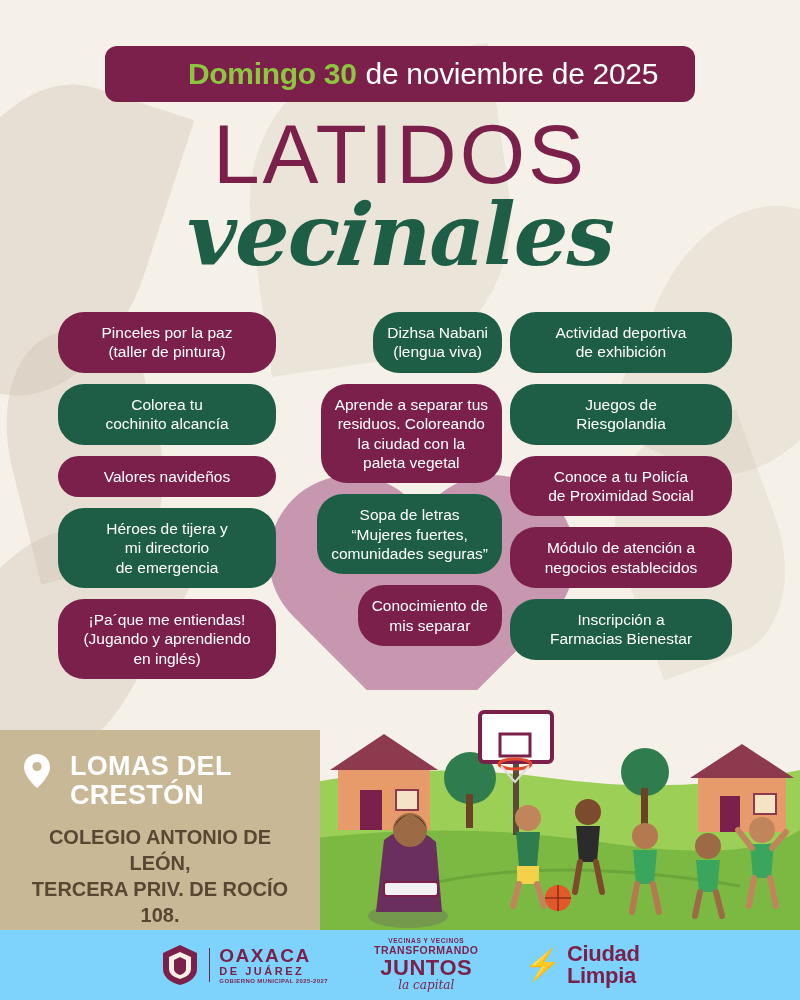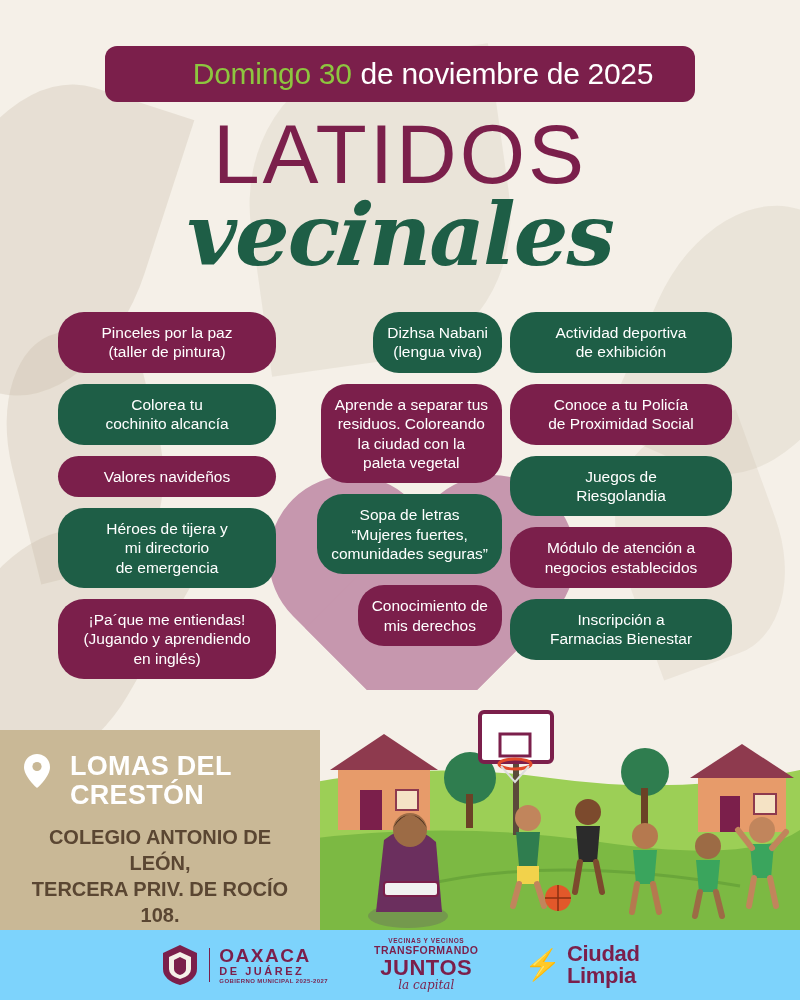--- a/index.html
+++ b/index.html
@@ -37,21 +37,21 @@
     width: 590px; height: 56px;
     background: #7b1f4b;
     border-radius: 12px;
     display: flex; align-items: center; justify-content: center;
     gap: 9px;
     z-index: 5;
   }
   #date-banner .d-strong {
     color: #8dc63f;
     font-size: 30px;
-    font-weight: normal;
+    font-weight: bold;
     letter-spacing: -0.3px;
     margin-left: 46px;
   }
   #date-banner .d-rest {
     color: #ffffff;
     font-size: 30px;
     font-weight: normal;
     letter-spacing: -0.3px;
   }
 
@@ -252,29 +252,29 @@
       <div class="pill green">Dizhsa Nabani
 (lengua viva)</div>
       <div class="pill maroon">Aprende a separar tus
 residuos. Coloreando
 la ciudad con la
 paleta vegetal</div>
       <div class="pill green">Sopa de letras
 “Mujeres fuertes,
 comunidades seguras”</div>
       <div class="pill maroon">Conocimiento de
-mis derechos</div>
+mis separar</div>
     </div>
     <div class="col col-right">
       <div class="pill green">Actividad deportiva
 de exhibición</div>
+      <div class="pill green">Juegos de
+Riesgolandia</div>
       <div class="pill maroon">Conoce a tu Policía
 de Proximidad Social</div>
-      <div class="pill green">Juegos de
-Riesgolandia</div>
       <div class="pill maroon">Módulo de atención a
 negocios establecidos</div>
       <div class="pill green">Inscripción a
 Farmacias Bienestar</div>
     </div>
   </div>
 
   <svg id="scene" viewBox="0 0 500 240">
 
     <rect x="0" y="0" width="500" height="130" fill="#f5f0e8"></rect>

